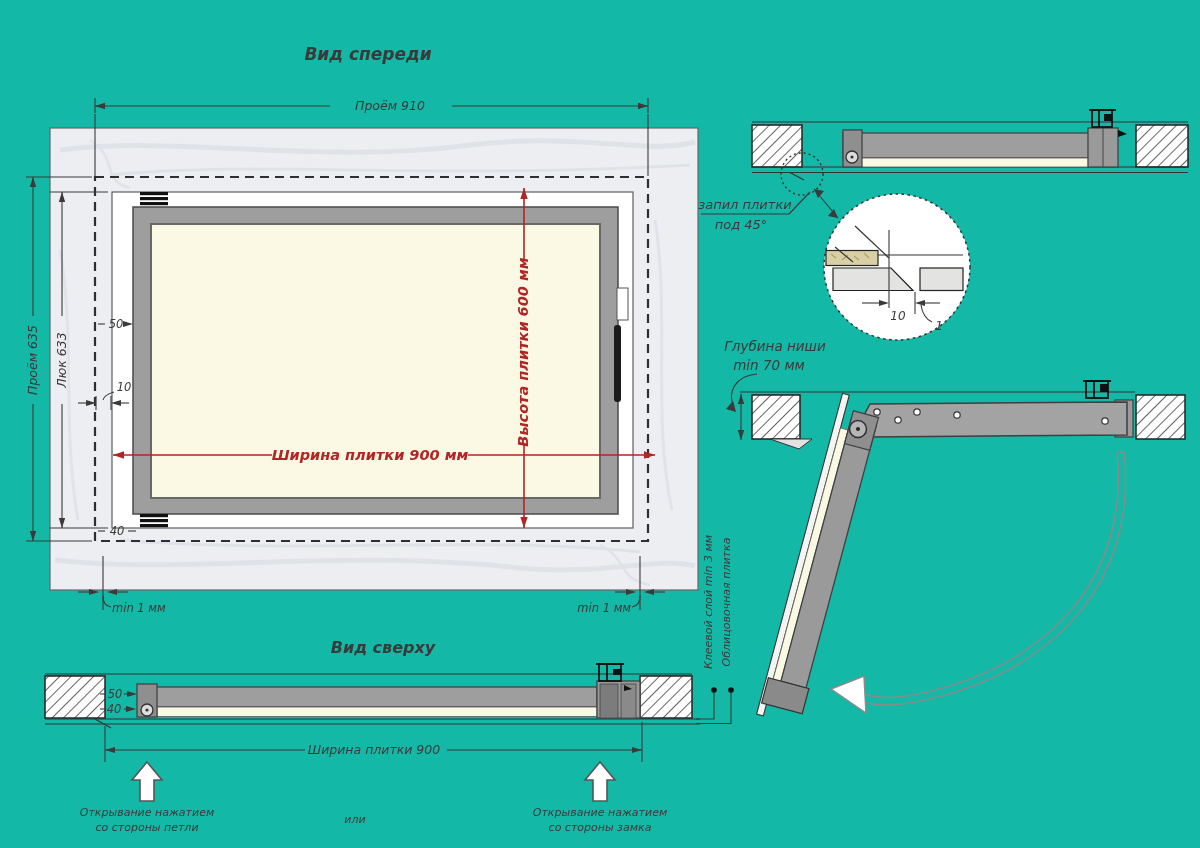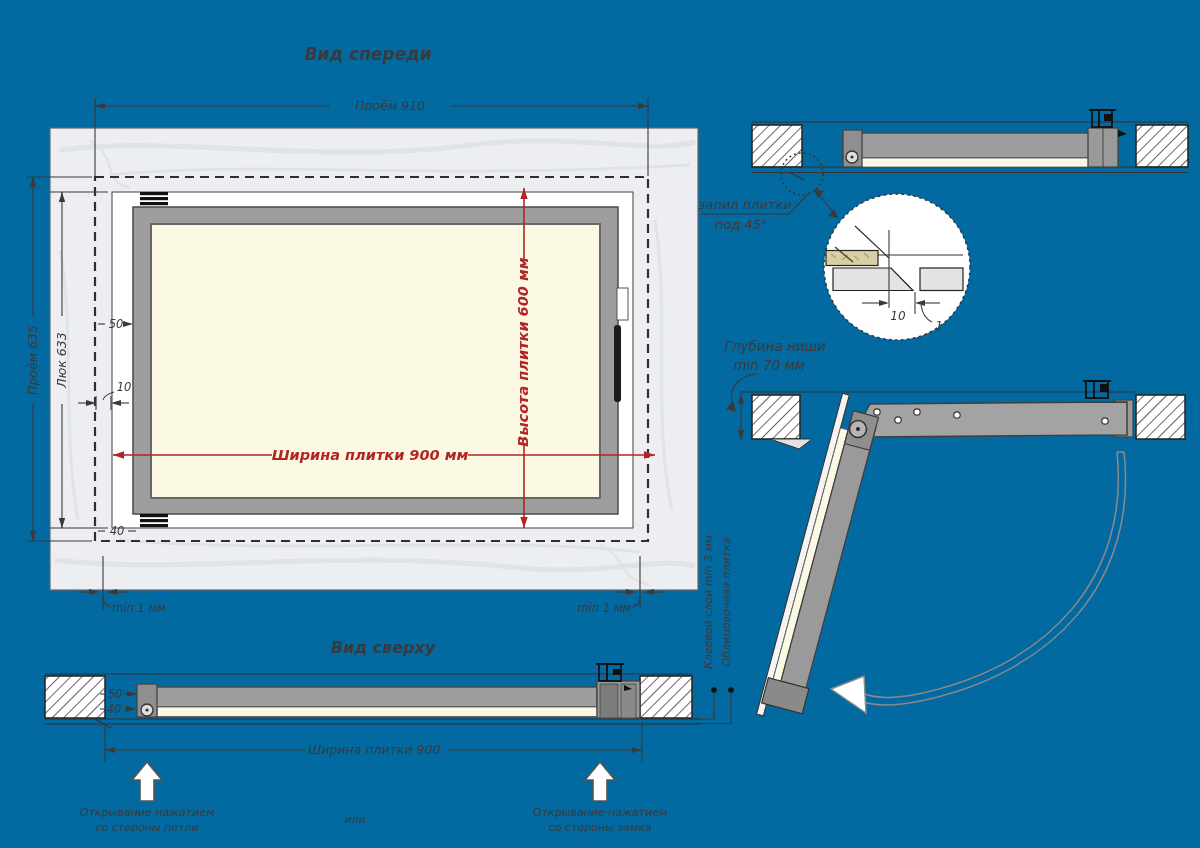--- a/index.html
+++ b/index.html
@@ -1,16 +1,16 @@
 <!DOCTYPE html>
 <html><head>
 <meta charset="utf-8">
 <style>
   html,body{margin:0;padding:0;background:#ffffff;}
-  .canvas{position:relative;width:1200px;height:848px;background:#0369a1;overflow:hidden;
+  .canvas{position:relative;width:1200px;height:848px;background:#14b8a6;overflow:hidden;
           font-family:"DejaVu Sans",sans-serif;}
   svg{position:absolute;left:0;top:0;}
   text{font-family:"DejaVu Sans",sans-serif;font-style:italic;fill:#3a3a3a;}
   .t11{font-size:11px;}
   .t115{font-size:11.5px;}
   .t12{font-size:12px;}
   .t125{font-size:12.5px;}
   .t13{font-size:13px;}
   .t135{font-size:13.5px;}
   .t16{font-size:16px;font-weight:bold;}

